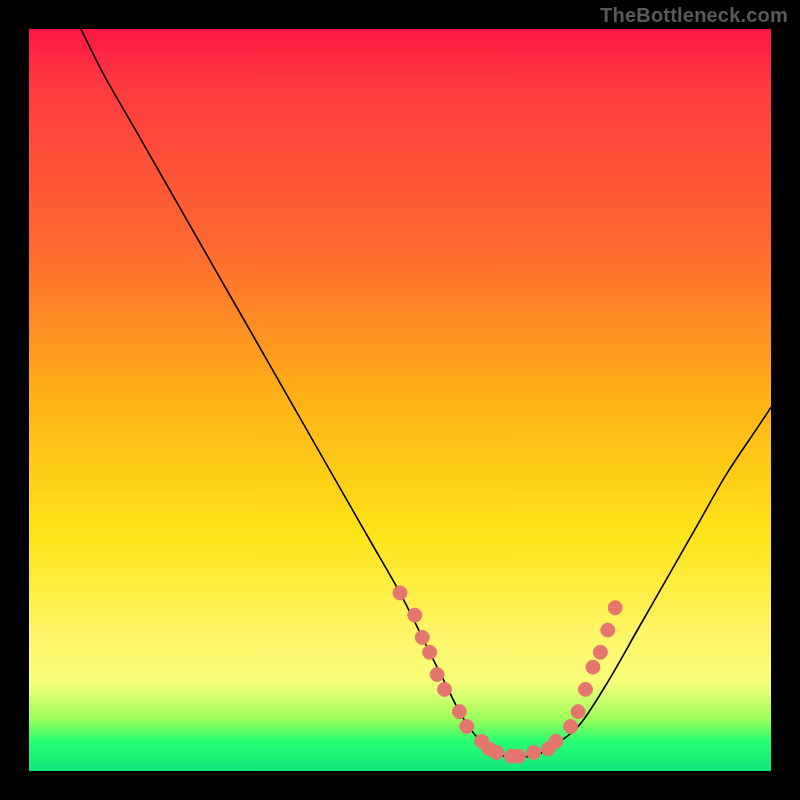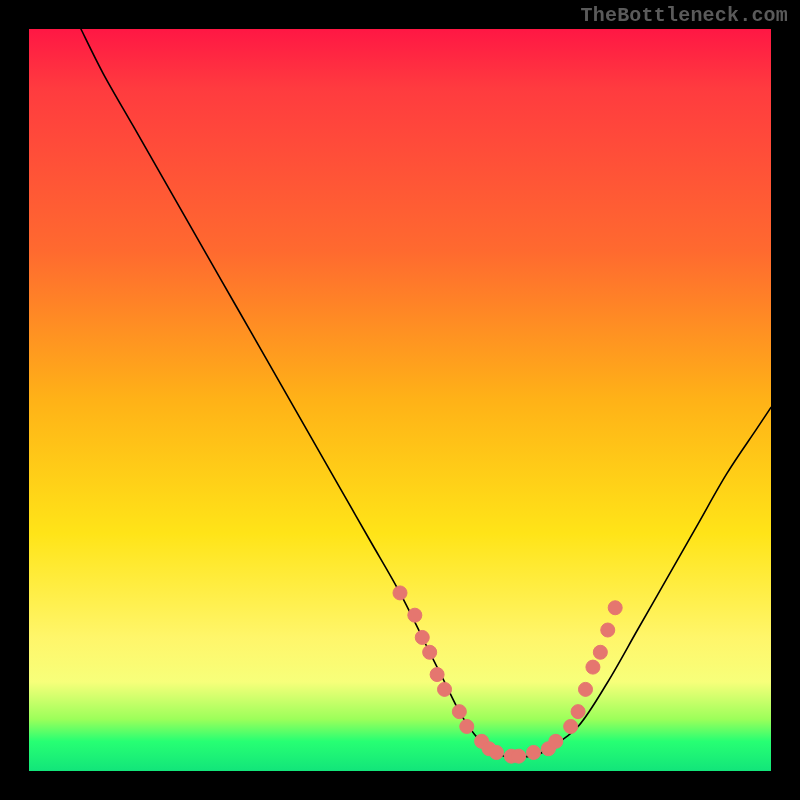--- a/index.html
+++ b/index.html
@@ -9,21 +9,20 @@
     height: 800px;
     background: #000;
     overflow: hidden;
     font-family: Arial, Helvetica, sans-serif;
   }
   .stage {
     position: relative;
     width: 800px;
     height: 800px;
     background: #000;
-    font-family: Liberation Mono, monospace;
   }
   .watermark {
     position: absolute;
     top: 4px;
     right: 12px;
     color: #5a5a5a;
     font-size: 20px;
     font-weight: 600;
     letter-spacing: 0.2px;
     user-select: none;

